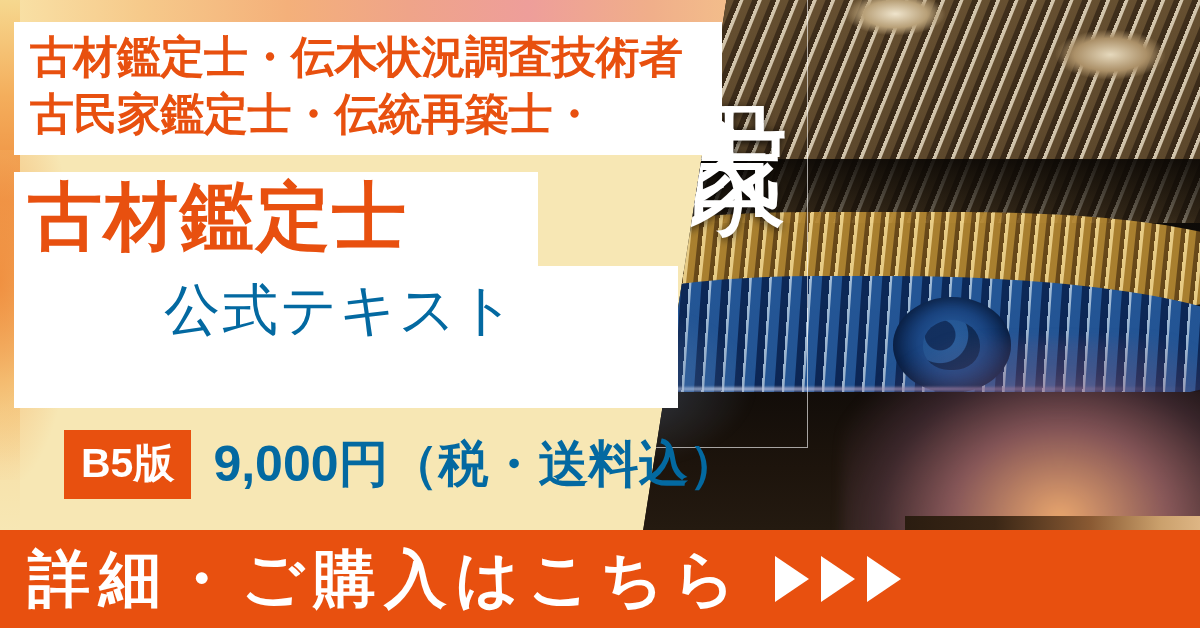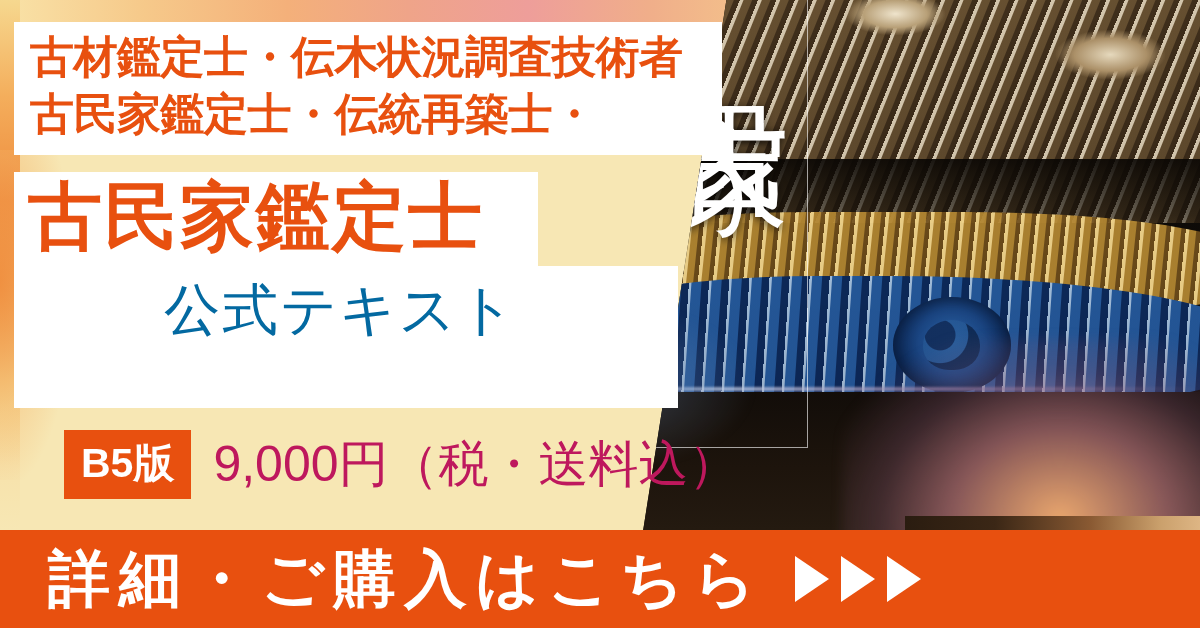--- a/index.html
+++ b/index.html
@@ -189,32 +189,32 @@
   .price-row{
     position:absolute;left:20px;top:430px;height:68px;
     display:flex;align-items:center;gap:22px;z-index:4;padding-left:44px;
   }
   .badge{
     background:#E8500F;color:#ffffff;
     font-size:41px;font-weight:700;line-height:1;
     padding:13px 17px 15px;letter-spacing:0;white-space:nowrap;
   }
   .price{
-    color:#be185d;font-size:50px;font-weight:400;line-height:1;
+    color:#0369a1;font-size:50px;font-weight:700;line-height:1;
     letter-spacing:0;white-space:nowrap;
   }
 
   
   .cta{
     position:absolute;left:0;bottom:0;width:1200px;height:98px;
     background:#E8500F;display:flex;align-items:center;z-index:6;
   }
   .cta-text{
     color:#ffffff;font-size:62px;font-weight:700;line-height:1;
-    letter-spacing:9px;margin-left:48px;white-space:nowrap;
+    letter-spacing:9px;margin-left:28px;white-space:nowrap;
   }
   .cta-arrows{
     display:flex;align-items:center;gap:12px;margin-left:30px;
   }
   .arrow{
     width:0;height:0;
     border-top:23px solid transparent;
     border-bottom:23px solid transparent;
     border-left:34px solid #ffffff;
   }
@@ -255,21 +255,21 @@
   <div class="panel-top">
     <div class="txt">
       <div>古材鑑定士・伝木状況調査技術者</div>
       <div>古民家鑑定士・伝統再築士・</div>
     </div>
   </div>
 
   <div class="panel-main"></div>
   <div class="panel-main-ext"></div>
   <div class="headline">
-    <div class="l1">古民家鑑定士</div>
+    <div class="l1">古材鑑定士</div>
     <div class="l2">公式テキスト</div>
   </div>
 
   <div class="price-row">
     <div class="badge">B5版</div>
     <div class="price">9,000円（税・送料込）</div>
   </div>
 
   <div class="cta-notch"></div>
   <div class="cta">

